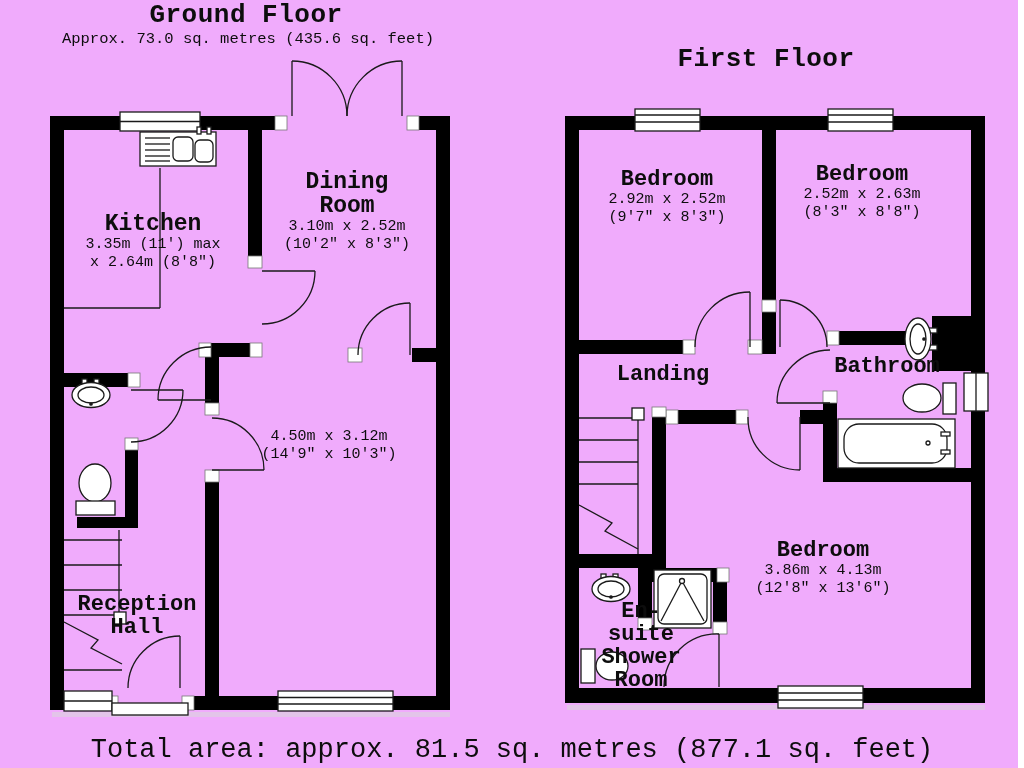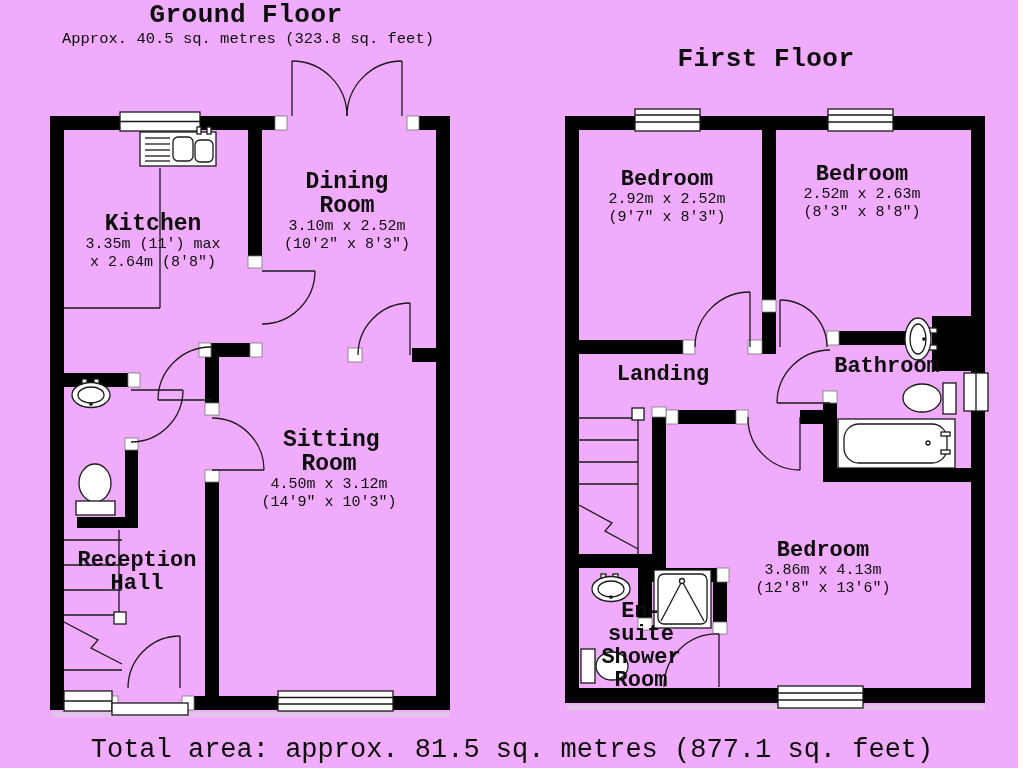--- a/index.html
+++ b/index.html
@@ -9,21 +9,21 @@
   .lbl{position:absolute;transform:translateX(-50%);text-align:center;white-space:nowrap;z-index:5;}
   .floor-title{font-size:26px;font-weight:bold;letter-spacing:0.5px;}
   .floor-area{font-size:15.5px;}
   .room{position:absolute;transform:translateX(-50%);display:flex;flex-direction:column;
         align-items:center;text-align:center;z-index:5;}
   .rname{font-weight:bold;font-size:23px;line-height:1.05;text-align:center;}
   .rname.sm{font-size:22px;}
   .rdim{font-size:15px;line-height:1.2;white-space:nowrap;}
   .total{font-size:27px;}
   .wrap90{max-width:92px;}
-  .wrap120{max-width:125px;}
+  .wrap120{max-width:125px;margin-top:44px;}
   .wrap100{max-width:100px;}
 </style>
 </head>
 <body>
 
 <div class="stage">
 
 <svg width="1024" height="768" viewBox="0 0 1024 768">
   <g fill="none" stroke="#1a1a1a" stroke-width="1.3">
 
@@ -280,38 +280,37 @@
         <rect x="658" y="574" width="49" height="50" rx="6"></rect>
         <line x1="682" y1="581" x2="661" y2="621"></line>
         <line x1="682" y1="581" x2="704" y2="621"></line>
         <circle cx="682" cy="581" r="2.5"></circle>
       </g>
     </g>
   </g>
 </svg>
 
 <div class="lbl floor-title" style="left:246px;top:0px">Ground Floor</div>
-<div class="lbl floor-area" style="left:248px;top:30px">Approx. 40.5 sq. metres (323.8 sq. feet)</div>
+<div class="lbl floor-area" style="left:248px;top:30px">Approx. 73.0 sq. metres (435.6 sq. feet)</div>
 
 <div class="lbl floor-title" style="left:766px;top:44px">First Floor</div>
 
 <div class="room" style="left:153px;top:212px">
   <div class="rname">Kitchen</div>
   <div class="rdim">3.35m (11') max</div>
   <div class="rdim">x 2.64m (8'8")</div>
 </div>
 
 <div class="room" style="left:347px;top:170px">
   <div class="rname wrap90">Dining Room</div>
   <div class="rdim">3.10m x 2.52m</div>
   <div class="rdim">(10'2" x 8'3")</div>
 </div>
 
 <div class="room" style="left:329px;top:428px">
-  <div class="rname wrap90">Sitting Room</div>
   <div class="rdim">4.50m x 3.12m</div>
   <div class="rdim">(14'9" x 10'3")</div>
 </div>
 
 <div class="room" style="left:137px;top:549px">
   <div class="rname sm wrap120">Reception Hall</div>
 </div>
 
 <div class="room" style="left:667px;top:168px">
   <div class="rname sm">Bedroom</div>

